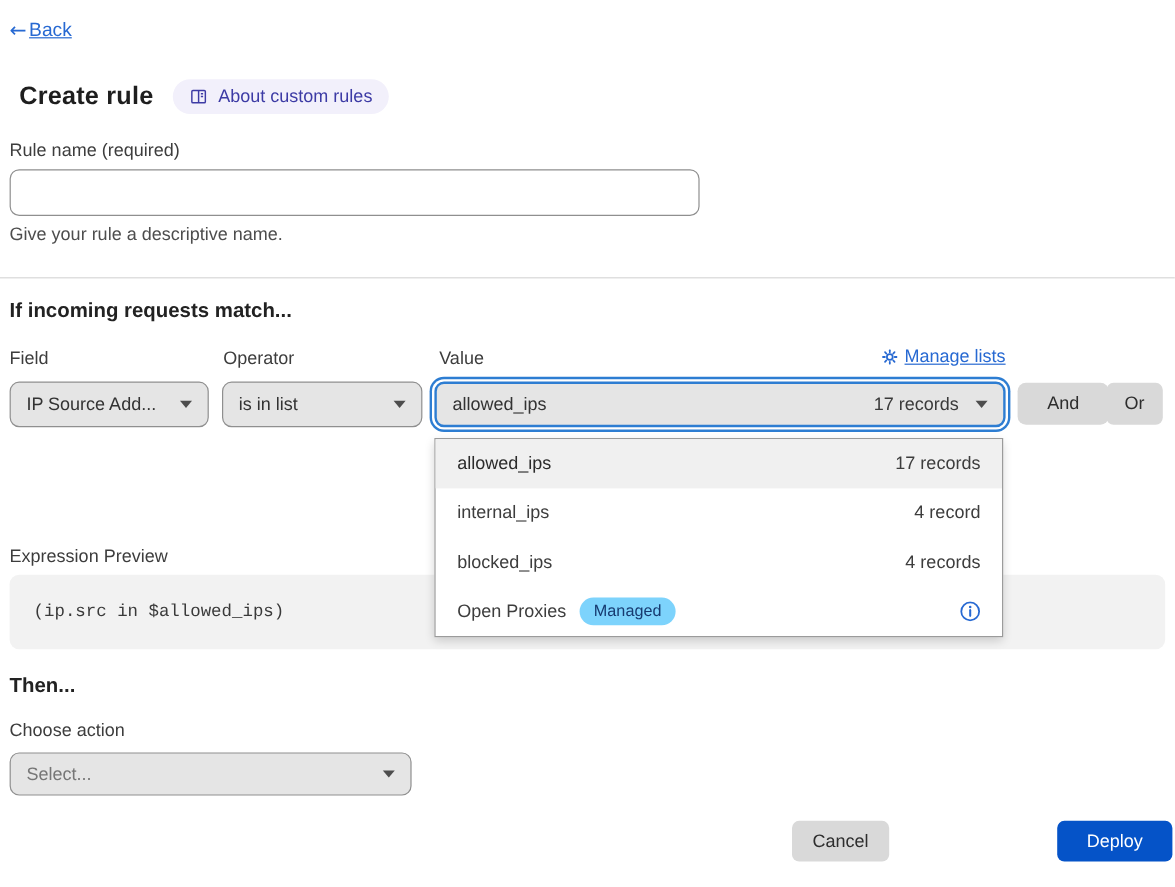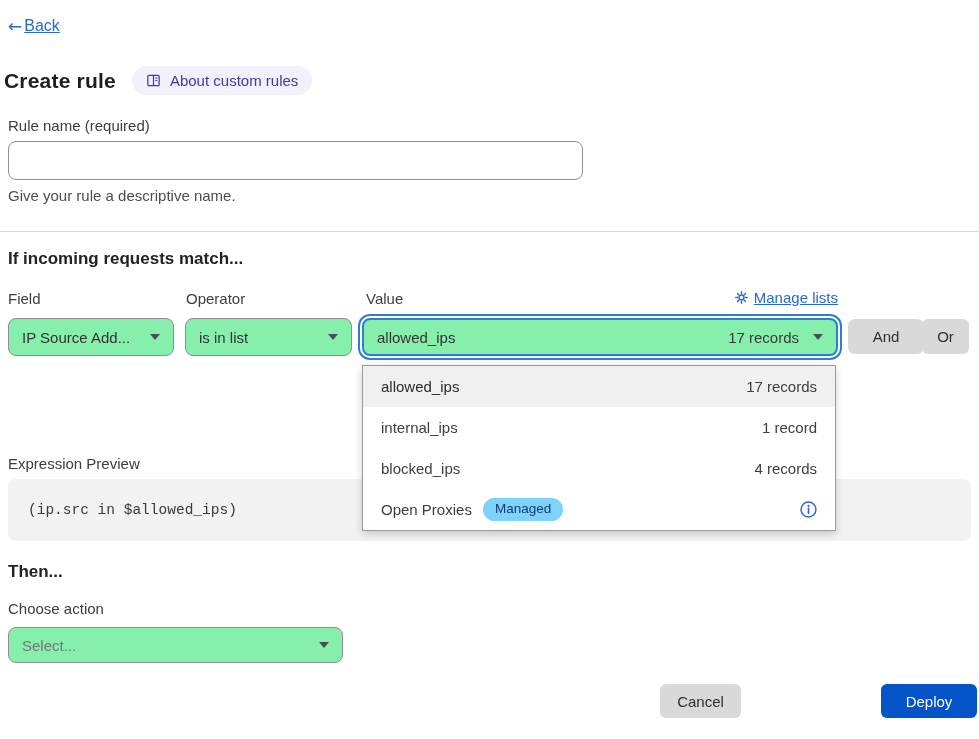--- a/index.html
+++ b/index.html
@@ -9,21 +9,21 @@
 
   a { text-decoration: none; cursor: pointer; }
   .link { color: #2769d2; }
   .link .u { text-decoration: underline; }
 
   
   .back { position: absolute; left: 8px; top: 16px; font-size: 16px; display: flex; align-items: center; gap: 2px; }
   .back-arrow { font-family: "DejaVu Sans", sans-serif; font-size: 17px; }
 
   
-  .title-row { position: absolute; left: 4px; top: 66px; display: flex; align-items: center; gap: 16px; }
+  .title-row { position: absolute; left: 16px; top: 66px; display: flex; align-items: center; gap: 16px; }
   .page-title { font-size: 21px; font-weight: bold; color: #1e1e1e; letter-spacing: .2px; }
   .about-badge { display: inline-flex; align-items: center; gap: 9px; height: 29px; padding: 0 14px;
                  background: #f2f0fb; border-radius: 15px; color: #3d3ba5; font-size: 15px; }
 
   
   .field-label { position: absolute; font-size: 15px; color: #3d3d3d; }
   .rule-name-label { left: 8px; top: 117px; }
   .rule-input { position: absolute; left: 8px; top: 141px; width: 575px; height: 39px;
                 border: 1px solid #8f8f8f; border-radius: 8px; font-size: 15px; padding: 0 12px;
                 font-family: "Liberation Sans", sans-serif; outline: none; background:#fff; }
@@ -35,21 +35,21 @@
   .match-heading { top: 249px; }
   .then-heading { top: 562px; }
 
   .col-label-field { left: 8px; top: 290px; }
   .col-label-operator { left: 186px; top: 290px; }
   .col-label-value { left: 366px; top: 290px; }
 
   .manage-lists { position: absolute; top: 289px; right: 141px; font-size: 15px; display: flex; align-items: center; gap: 6px; }
 
   
-  .select { position: absolute; height: 38px; border: 1px solid #8f8f8f; border-radius: 8px; background: #86efac;
+  .select { position: absolute; height: 38px; border: 1px solid #8f8f8f; border-radius: 8px; background: #e5e5e5;
             display: flex; align-items: center; padding: 0 13px; font-size: 15px; color: #333; cursor: pointer; }
   .select .chev { width: 0; height: 0; border-left: 5px solid transparent; border-right: 5px solid transparent;
                   border-top: 6px solid #4d4d4d; margin-left: auto; }
   .field-select { left: 8px; top: 318px; width: 166px; }
   .operator-select { left: 185px; top: 318px; width: 167px; }
   .value-select { left: 362px; top: 318px; width: 476px; border: 2px solid #2d7dd2; border-radius: 8px;
                   box-shadow: 0 0 0 2px #ffffff, 0 0 0 4px #2d7dd2; }
   .value-select .meta { margin-left: auto; color: #3a3a3a; }
   .value-select .chev { margin-left: 14px; }
 
@@ -163,21 +163,21 @@
   <button class="gray-btn and-btn">And</button>
   <button class="gray-btn or-btn">Or</button>
 
   <div class="list-panel">
     <div class="list-row selected">
       <span>allowed_ips</span>
       <span class="row-meta">17 records</span>
     </div>
     <div class="list-row">
       <span>internal_ips</span>
-      <span class="row-meta">1 record</span>
+      <span class="row-meta">4 record</span>
     </div>
     <div class="list-row">
       <span>blocked_ips</span>
       <span class="row-meta">4 records</span>
     </div>
     <div class="list-row">
       <span>Open Proxies</span>
       <span class="managed-badge">Managed</span>
       <span class="info-wrap">
         <svg class="icon-svg" width="17" height="17" viewBox="0 0 16 16" fill="none">

